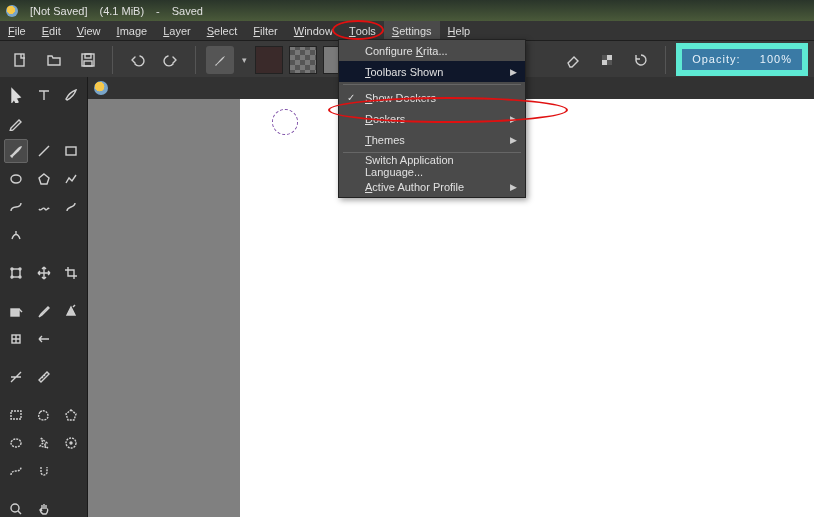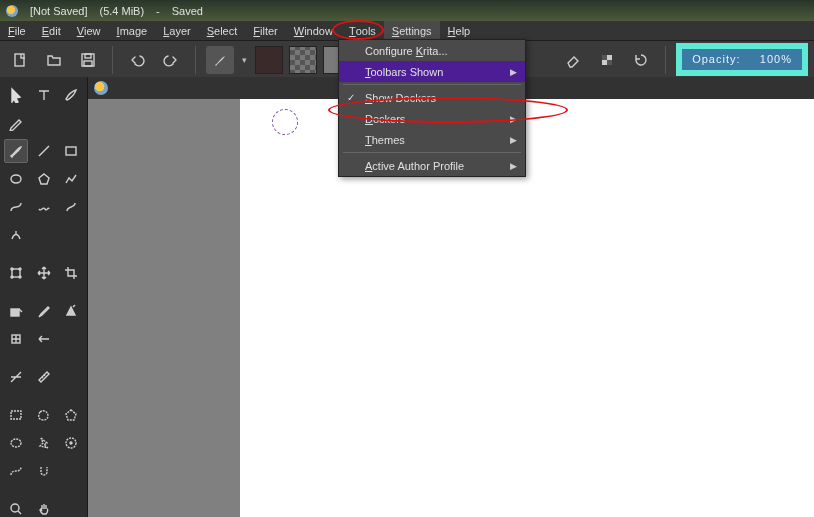--- a/index.html
+++ b/index.html
@@ -29,36 +29,36 @@
 .tool { width: 24px; height: 24px; display: flex; align-items: center; justify-content: center; color: #d0d0d0; border-radius: 2px; }
 .tool.selected { background: #4a4a4a; border: 1px solid #666; }
 .tool svg, .tb-btn svg { width: 16px; height: 16px; stroke: currentColor; fill: none; stroke-width: 1.4; }
 .canvas-area { flex: 1; background: #808080; position: relative; }
 .tab-strip { height: 22px; background: #323232; display: flex; align-items: center; padding-left: 6px; }
 .tab-strip .doc-icon { width: 14px; height: 14px; background: radial-gradient(circle at 40% 40%, #f5c84c 40%, #79a5c9 42%); border-radius: 50%; }
 .canvas { position: absolute; left: 152px; top: 22px; right: 0; bottom: 0; background: #fff; }
 .brush-outline { position: absolute; left: 184px; top: 32px; width: 26px; height: 26px; border: 1px dashed #7a4aa5; border-radius: 50%; }
 .dropdown { position: absolute; left: 338px; top: 39px; width: 188px; background: #4a4a4a; border: 1px solid #222; box-shadow: 2px 2px 6px rgba(0,0,0,.4); font-size: 11px; color: #e0e0e0; z-index: 20; }
 .drop-item { height: 21px; display: flex; align-items: center; padding: 0 22px 0 26px; position: relative; cursor: default; }
-.drop-item.hover { background: #4c1d95; }
+.drop-item.hover { background: #0f172a; }
 .drop-sep { height: 1px; background: #666; margin: 2px 4px; }
 .drop-item .arrow { position: absolute; right: 8px; font-size: 9px; color: #ccc; }
 .drop-item .check { position: absolute; left: 8px; font-size: 10px; color: #ddd; }
 .drop-item u { text-decoration: underline; }
 .annot { position: absolute; border: 2px solid #e01010; border-radius: 50%; pointer-events: none; z-index: 30; }
 .annot.a1 { left: 332px; top: 20px; width: 52px; height: 20px; }
 .annot.a2 { left: 328px; top: 97px; width: 240px; height: 26px; }
 </style>
 </head>
 <body>
 
 <div class="titlebar">
   <span class="app-icon"></span>
   <span>[Not Saved]</span>
-  <span>(5.4 MiB)</span>
+  <span>(4.1 MiB)</span>
   <span>-</span>
   <span>Saved</span>
 </div>
 
 <div class="menubar" id="menubar">
     <div class="menu-item"><u>F</u>ile</div>
     <div class="menu-item"><u>E</u>dit</div>
     <div class="menu-item"><u>V</u>iew</div>
     <div class="menu-item"><u>I</u>mage</div>
     <div class="menu-item"><u>L</u>ayer</div>
@@ -388,19 +388,22 @@
     <div class="drop-item">
       <span><u>D</u>ockers</span>
       <span class="arrow">▶</span>
     </div>
     <div class="drop-item">
       <span><u>T</u>hemes</span>
       <span class="arrow">▶</span>
     </div>
     <div class="drop-sep"></div>
     <div class="drop-item">
+      <span>Switch Application Language...</span>
+    </div>
+    <div class="drop-item">
       <span><u>A</u>ctive Author Profile</span>
       <span class="arrow">▶</span>
     </div>
   </div>
 
 <div class="annot a1"></div>
 <div class="annot a2"></div>
 
 </body></html>

